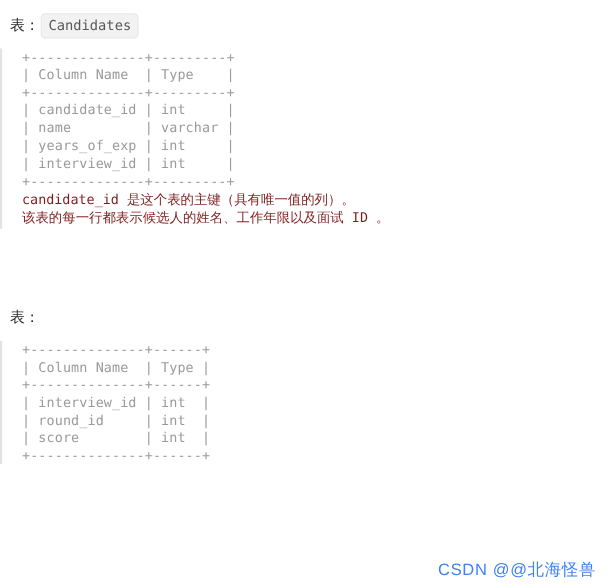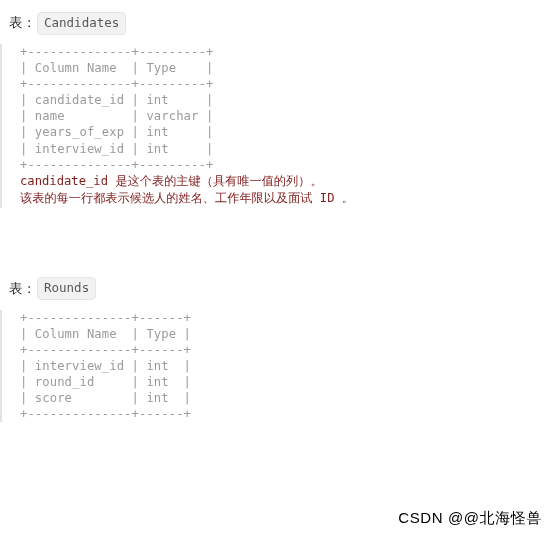--- a/index.html
+++ b/index.html
@@ -84,21 +84,21 @@
   .gap-between-blocks { height: 70px; }
   .gap-heading-code { height: 10px; }
 
   
   .watermark {
     position: absolute;
     right: 10px;
     bottom: 6px;
     font-family: "Liberation Sans", "DejaVu Sans", sans-serif;
     font-size: 15px;
-    color: #000000;
+    color: #3b82f6;
     letter-spacing: 0.6px;
     white-space: pre;
     user-select: none;
   }
 
   .block-wrap { position: relative; }
 </style>
 </head>
 <body>
 
@@ -128,21 +128,20 @@
 该表的每一行都表示候选人的姓名、工作年限以及面试 ID 。</div>
     </div>
   </div>
 
   <div class="gap-between-blocks"></div>
 
   <div class="block-wrap">
 
     <div class="table-heading">
       <span class="heading-label">表：</span>
-      <span class="name-badge">Rounds</span>
     </div>
 
     <div class="gap-heading-code"></div>
 
     <div class="code-block">
       <pre>+--------------+------+
 | Column Name  | Type |
 +--------------+------+
 | interview_id | int  |
 | round_id     | int  |

